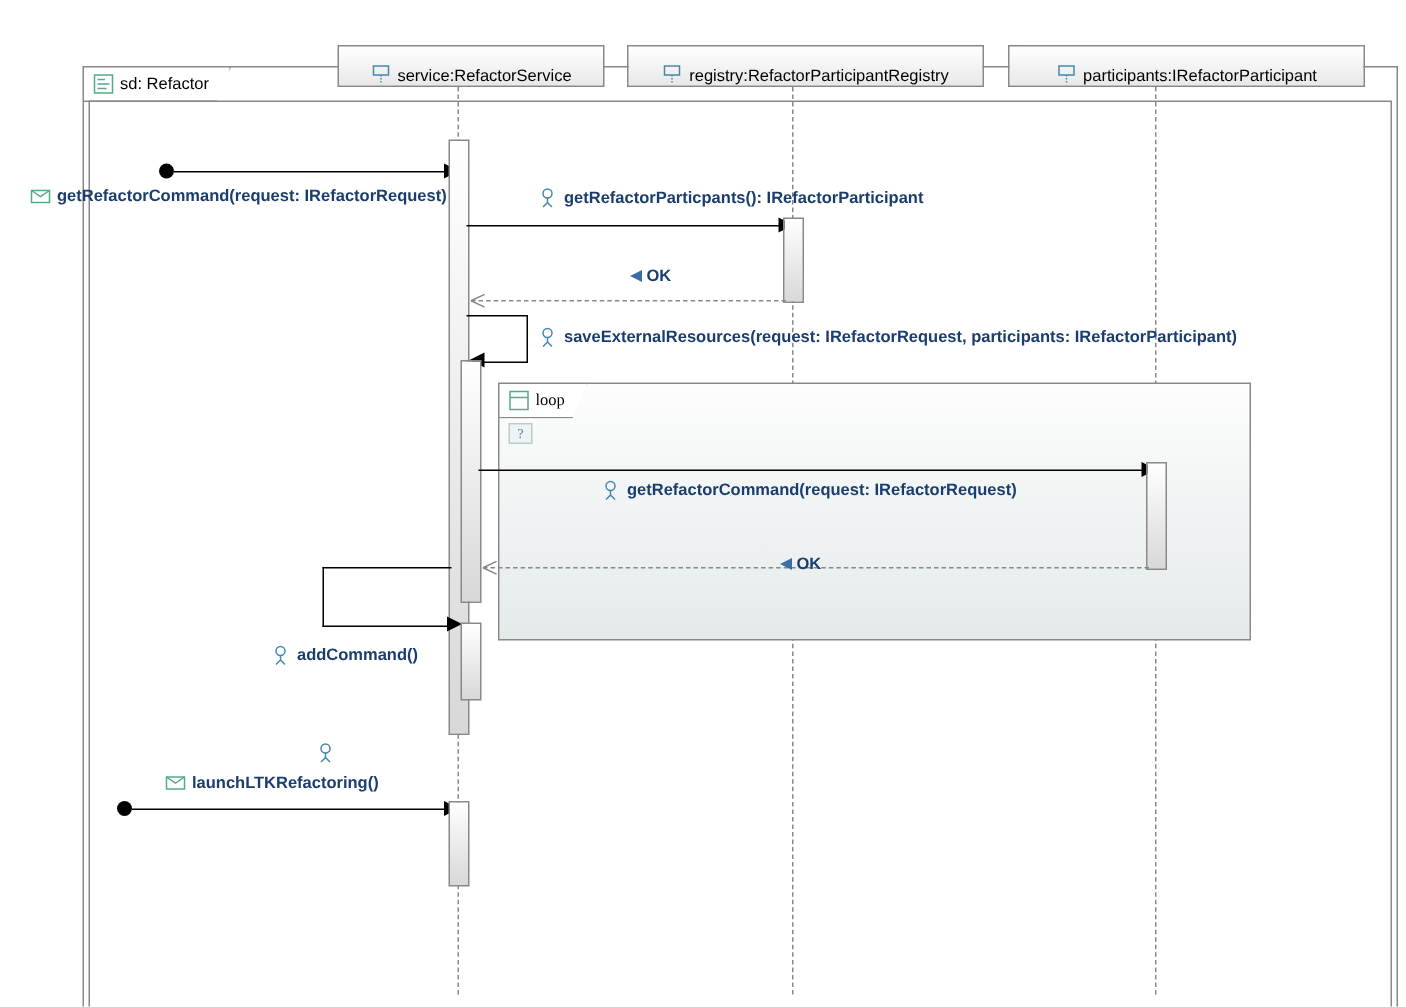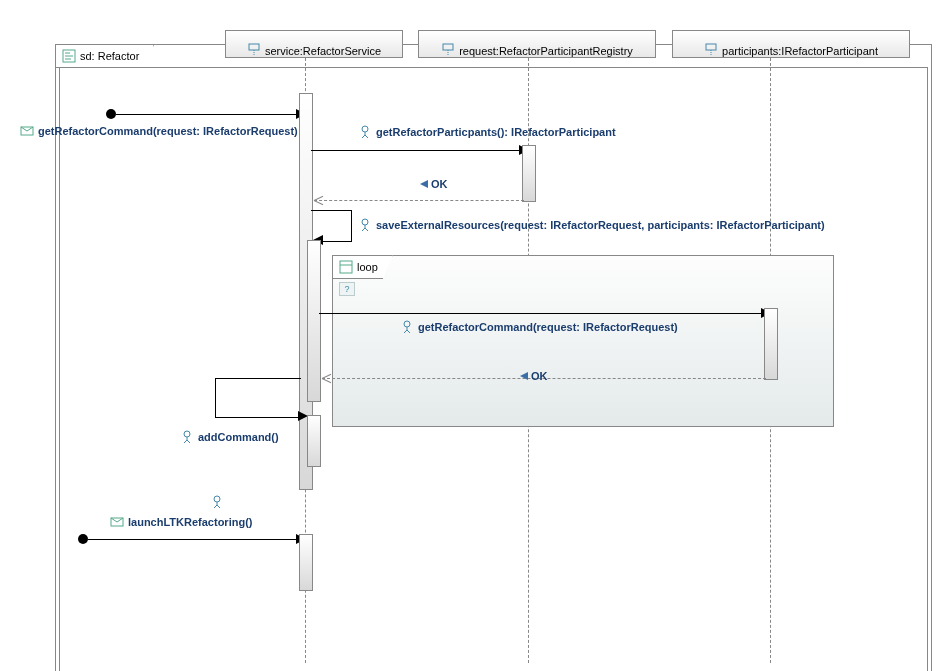--- a/index.html
+++ b/index.html
@@ -113,20 +113,21 @@
   .dot {
     position: absolute;
     width: 10px; height: 10px;
     background: #000;
     border-radius: 50%;
   }
   .loop-frame {
     position: absolute;
     border: 1px solid #888;
     background: linear-gradient(#fdfdfd, #e4eaea);
+    font-family: Liberation Serif, serif;
   }
   .loop-tab {
     position: absolute;
     left: -1px; top: -1px;
     height: 18px;
     border: 1px solid #888;
     background: #fff;
     padding: 2px 14px 2px 6px;
     display: flex;
     align-items: center;
@@ -179,21 +180,21 @@
       <rect x="2" y="1" width="10" height="6" fill="none" stroke="#48a"></rect>
       <line x1="7" y1="7" x2="7" y2="13" stroke="#48a" stroke-dasharray="1 1"></line>
     </svg>
   <span>service:RefactorService</span>
 </div>
 <div class="lifeline-head" style="left:418px;width:220px">
   <svg class="icon" viewBox="0 0 14 14">
       <rect x="2" y="1" width="10" height="6" fill="none" stroke="#48a"></rect>
       <line x1="7" y1="7" x2="7" y2="13" stroke="#48a" stroke-dasharray="1 1"></line>
     </svg>
-  <span>request:RefactorParticipantRegistry</span>
+  <span>registry:RefactorParticipantRegistry</span>
 </div>
 <div class="lifeline-head" style="left:672px;width:220px">
   <svg class="icon" viewBox="0 0 14 14">
       <rect x="2" y="1" width="10" height="6" fill="none" stroke="#48a"></rect>
       <line x1="7" y1="7" x2="7" y2="13" stroke="#48a" stroke-dasharray="1 1"></line>
     </svg>
   <span>participants:IRefactorParticipant</span>
 </div>
 
 <div class="lifeline-dash" style="left:305px;top:58px;height:605px"></div>

